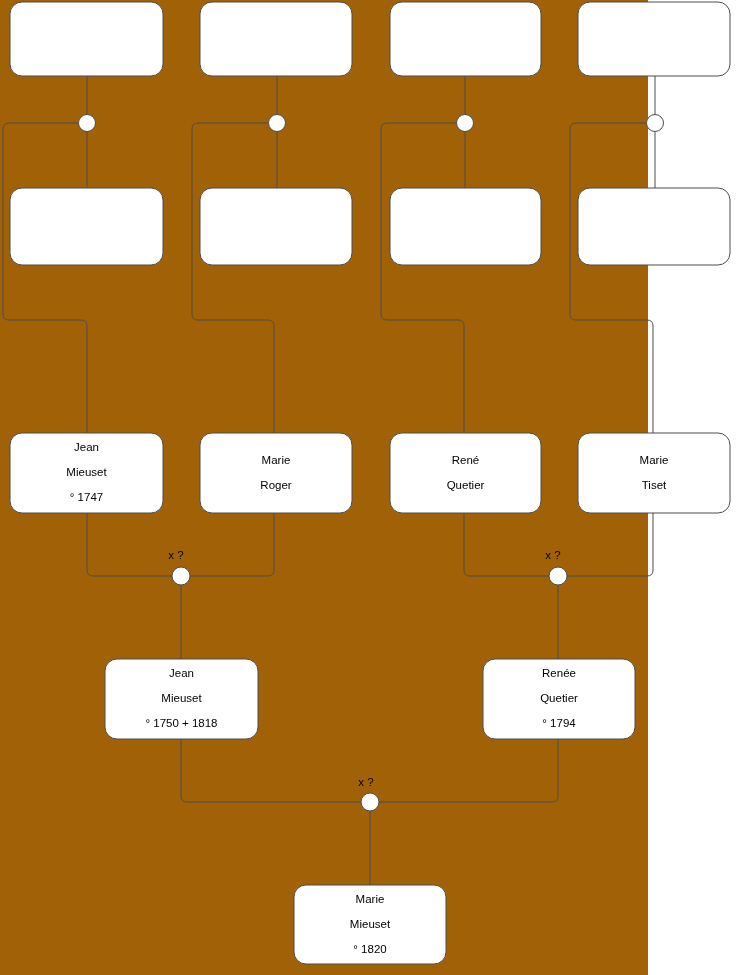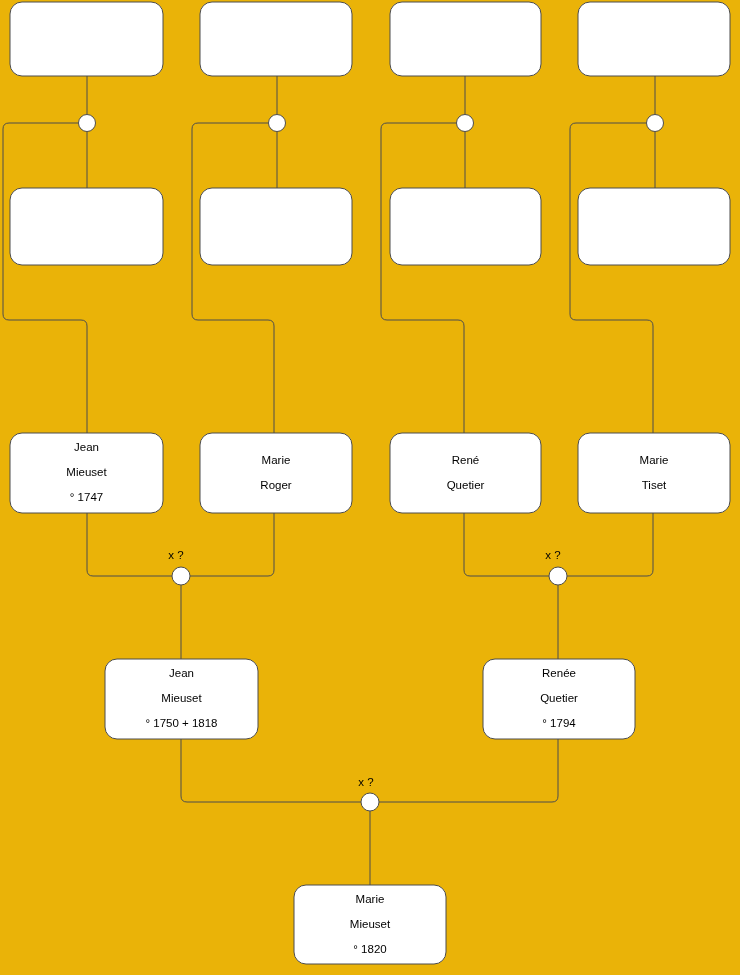--- a/index.html
+++ b/index.html
@@ -9,23 +9,23 @@
     background: #ffffff;
   }
   body {
     width: 740px;
     height: 975px;
     font-family: "Liberation Sans", sans-serif;
     overflow: hidden;
   }
   #tree-root {
     position: relative;
-    width: 740px;
+    width: 648px;
     height: 975px;
-    background: #eab308;
+    background: #a16207;
   }
   svg#tree-svg {
     position: absolute;
     left: 0;
     top: 0;
     width: 740px;
     height: 975px;
     display: block;
   }
   .node-box {

